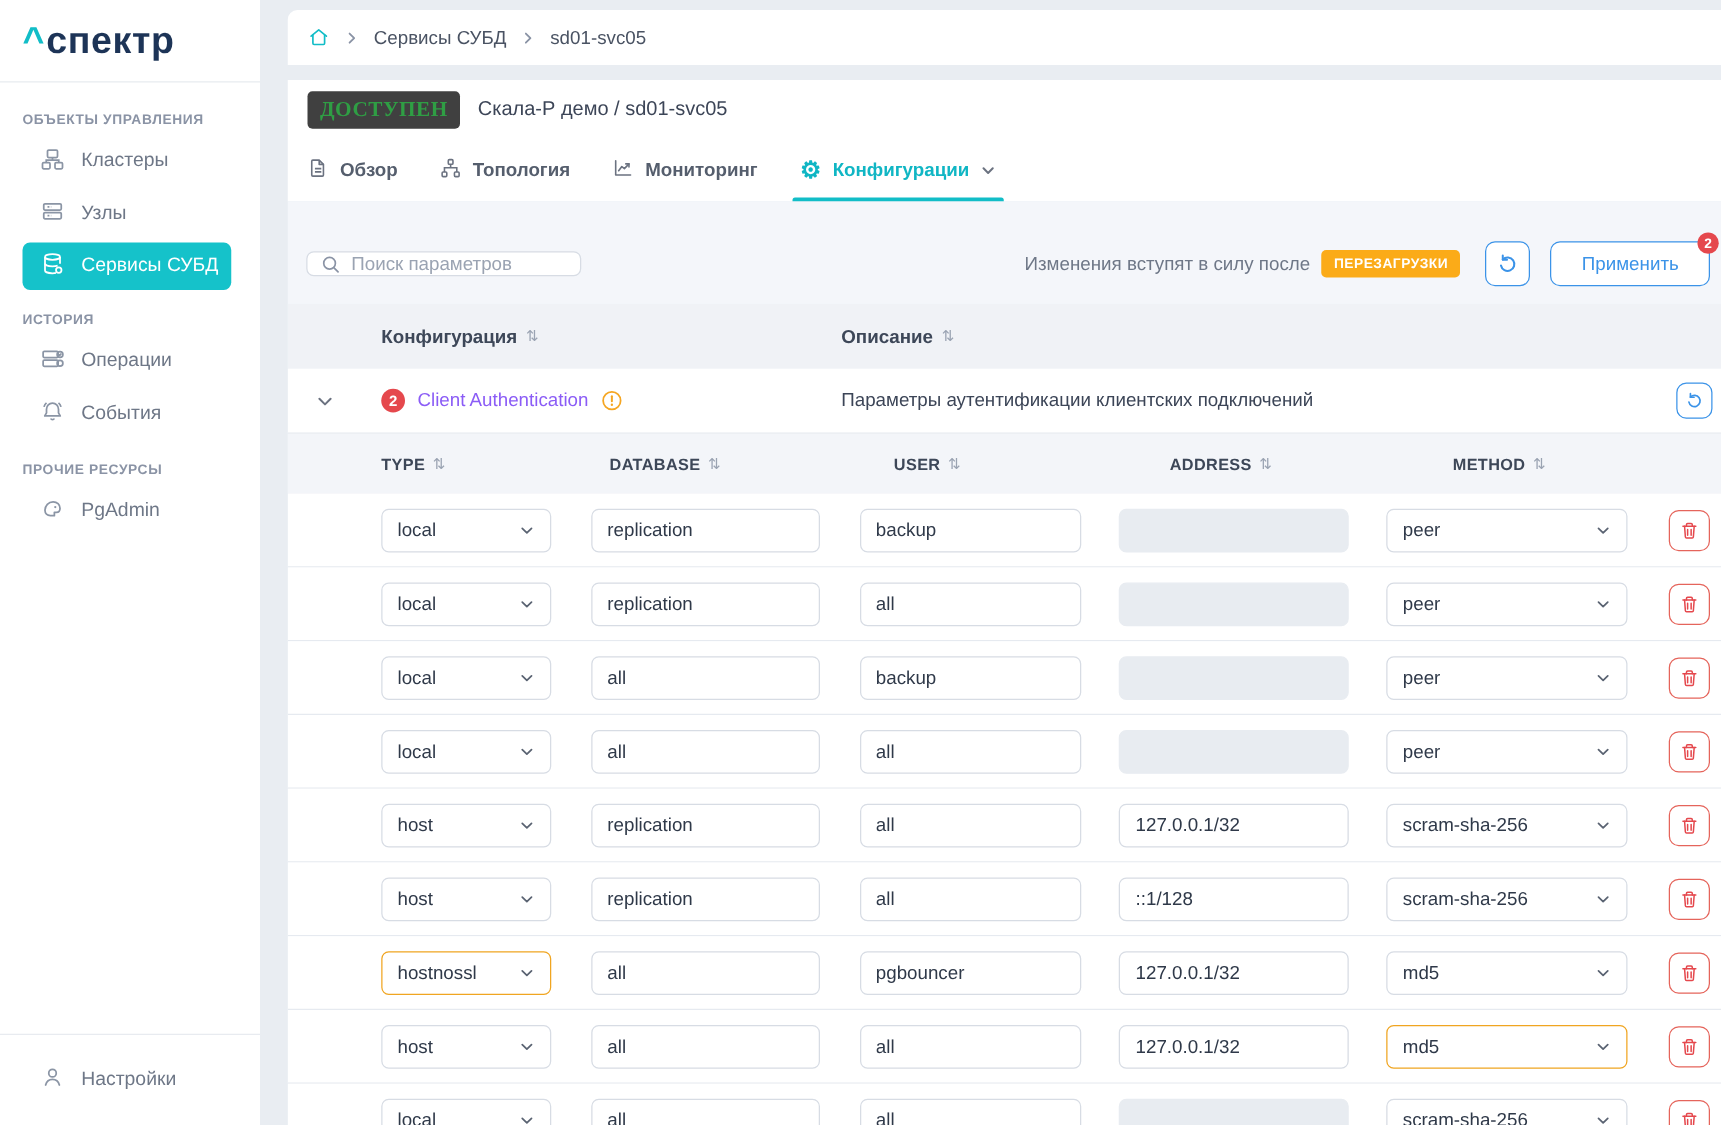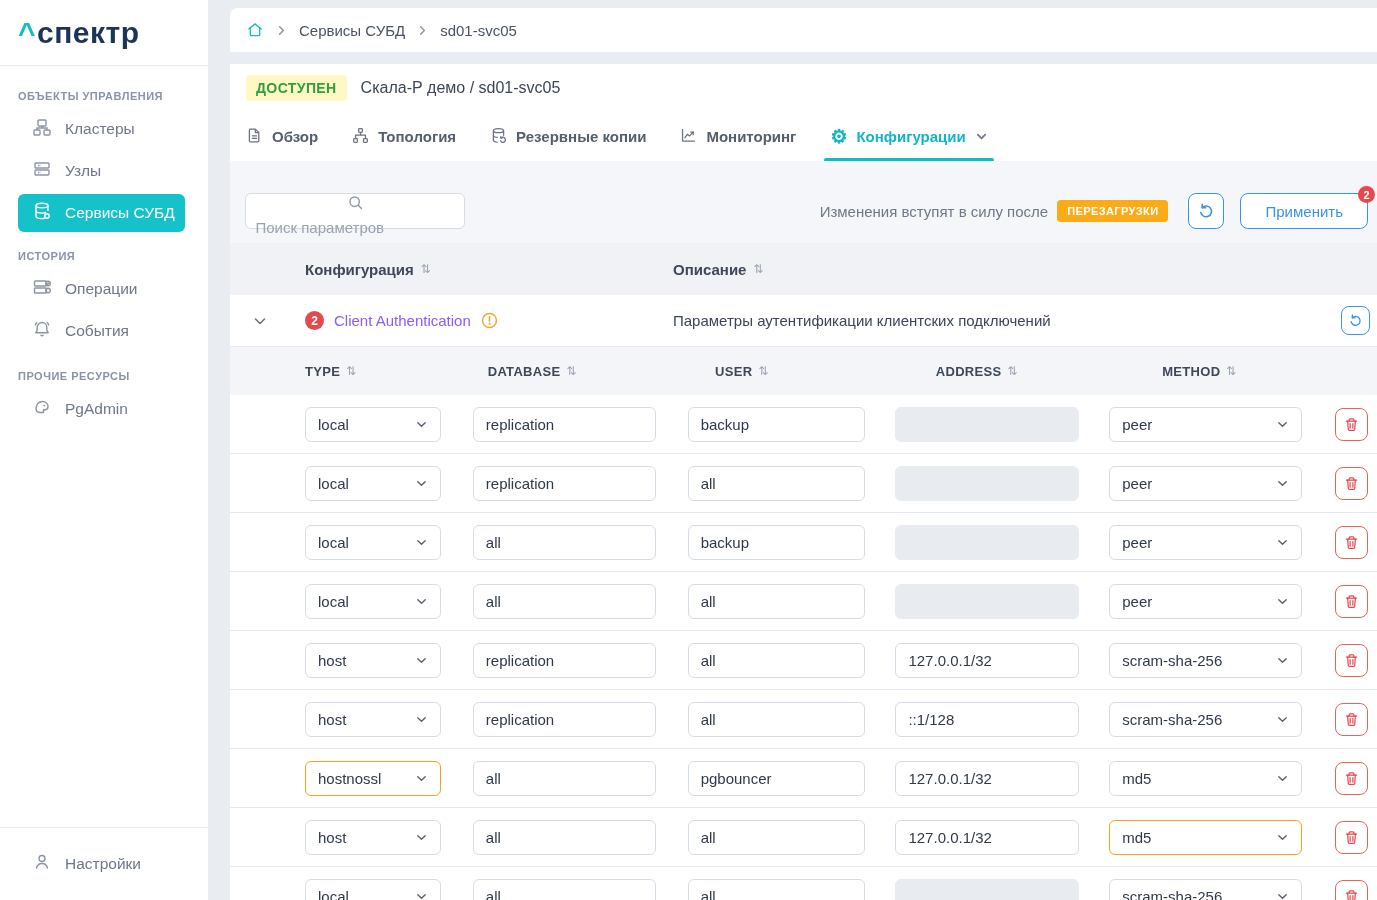--- a/index.html
+++ b/index.html
@@ -26,37 +26,37 @@
 
   
   .content { flex:1; margin-left:22px; padding-top:8px; display:flex; flex-direction:column; overflow:hidden; }
   .breadcrumb-bar { height:44px; background:#fff; border-radius:8px 0 0 0;
     display:flex; align-items:center; padding-left:16px; gap:12px; }
   .crumb { font-size:15px; color:#4a5363; }
   .crumb-sep { display:flex; align-items:center; }
   .gap-band { height:12px; }
   .head-card { background:#fff; }
   .title-row { height:48px; display:flex; align-items:center; padding-left:16px; gap:14px; }
-  .status-badge { background:#fef9c3; color:#2f9e44; font-size:14px; font-weight:700;
-    letter-spacing:.4px; padding:5px 10px; border-radius:4px; }
+  .status-badge { background:#404040; color:#2f9e44; font-size:17px; font-weight:700;
+    letter-spacing:.4px; padding:5px 10px; border-radius:4px;font-family:Liberation Serif, serif; }
   .page-title { font-size:16px; color:#3c4557; }
   .tabs-row { height:49px; display:flex; align-items:stretch; padding-left:16px; gap:34px; }
   .tab { display:flex; align-items:center; gap:9px; font-size:15px; font-weight:600; color:#555e6d;
     position:relative; cursor:pointer; }
   .tab svg { stroke:#6b7280; }
   .tab.active { color:#10b6c4; }
   .tab.active .gear-glyph { color:#10b6c4; font-size:19px; line-height:1; }
   .tab.active::after { content:""; position:absolute; left:-6px; right:-6px; bottom:0; height:3px;
     background:#12bdc7; border-radius:2px 2px 0 0; }
 
   
   .panel { flex:1; background:#f4f6fa; padding-top:32px; display:flex; flex-direction:column; overflow:hidden; }
   .toolbar { height:36px; display:flex; align-items:center; margin:0 9px 14px 15px; }
-  .search-box { width:220px; height:36px; background:#fff; border:1px solid #d7dce4; border-radius:6px;
-    display:flex; align-items:center; padding:0 10px; gap:8px;flex-direction:column; }
+  .search-box { width:220px; height:20px; background:#fff; border:1px solid #d7dce4; border-radius:6px;
+    display:flex; align-items:center; padding:0 10px; gap:8px; }
   .search-box input { border:none; outline:none; flex:1; font-size:15px; color:#2f3949;
     font-family:"Liberation Sans", sans-serif; background:transparent; }
   .search-box input::placeholder { color:#9aa3b2; }
   .toolbar-right { margin-left:auto; display:flex; align-items:center; }
   .note-text { font-size:15px; color:#6e7787; }
   .restart-badge { background:#fbab18; color:#fff; font-size:11px; font-weight:700; letter-spacing:.4px;
     padding:5px 10px; border-radius:4px; margin-left:9px; }
   .icon-btn { width:36px; height:36px; border:1.5px solid #3b93e8; border-radius:8px; background:#fff;
     display:flex; align-items:center; justify-content:center; cursor:pointer; margin-left:20px; }
   .apply-btn { position:relative; height:36px; margin-left:16px; padding:0 24px; background:#fff;
@@ -221,30 +221,20 @@
           <span>Обзор</span>
         </div>
         <div class="tab">
           <span><svg width="17" height="17" viewBox="0 0 20 20" fill="none" stroke-width="1.5" stroke="currentColor">
                 <rect x="7.8" y="2" width="4.4" height="4.4" rx="1"></rect>
                 <rect x="2" y="13.6" width="4.4" height="4.4" rx="1"></rect>
                 <rect x="13.6" y="13.6" width="4.4" height="4.4" rx="1"></rect>
                 <path d="M10 6.4v3.2M10 9.6H4.2v4M10 9.6h5.8v4"></path>
               </svg></span>
           <span>Топология</span>
-        </div>
-        <div class="tab">
-          <span><svg width="17" height="17" viewBox="0 0 20 20" fill="none" stroke-width="1.5" stroke="currentColor">
-                <ellipse cx="10" cy="4.3" rx="6" ry="2.3"></ellipse>
-                <path d="M4 4.3v11.4c0 1.2 2.2 2.1 5 2.3M16 4.3v6"></path>
-                <path d="M4 10c0 1.2 2.3 2.2 5.2 2.3"></path>
-                <path d="M12.2 15.8a3 3 0 1 0 .8-2.9"></path>
-                <path d="M12.6 10.9v2.2h2.2" stroke-linejoin="round"></path>
-              </svg></span>
-          <span>Резервные копии</span>
         </div>
         <div class="tab">
           <span><svg width="17" height="17" viewBox="0 0 20 20" fill="none" stroke-width="1.5" stroke-linecap="round" stroke-linejoin="round" stroke="currentColor">
                 <path d="M3 3v13.5h14"></path>
                 <path d="M5.8 12.5l3-4 2.4 2L15.5 6"></path>
                 <path d="M15.5 9V6h-3"></path>
               </svg></span>
           <span>Мониторинг</span>
         </div>
         <div class="tab active">

